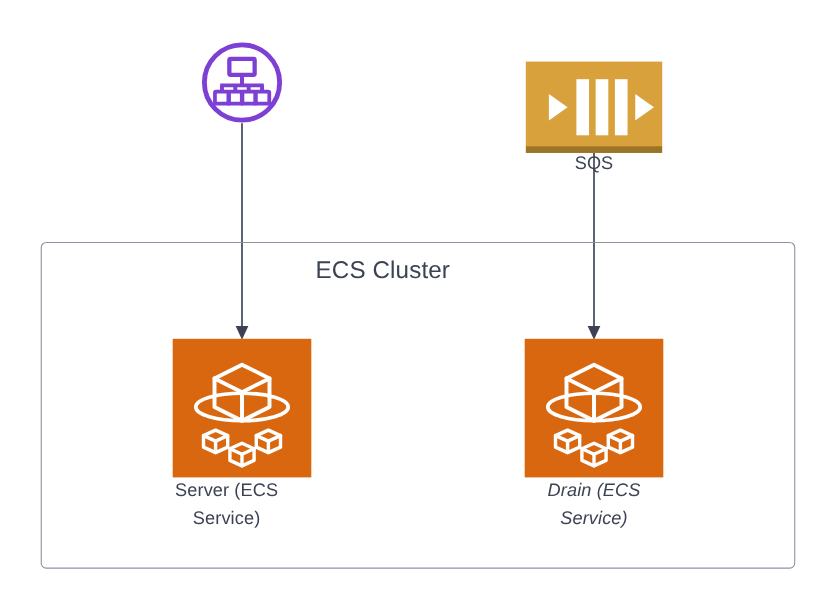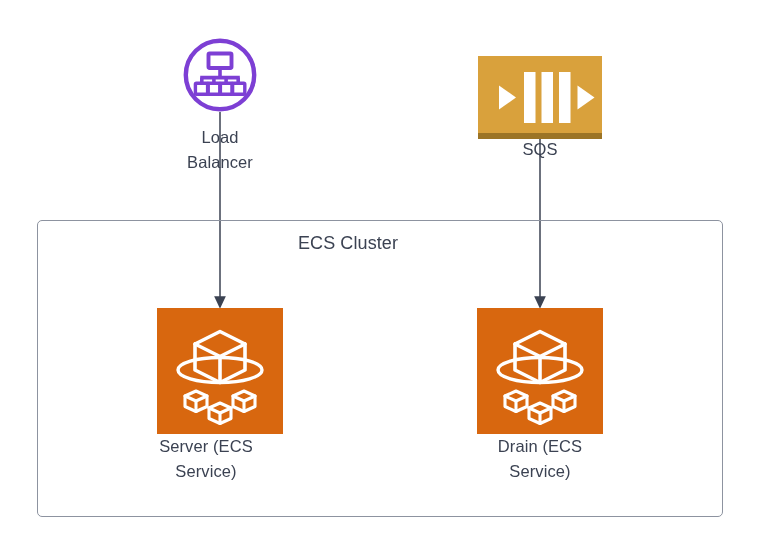--- a/index.html
+++ b/index.html
@@ -40,21 +40,21 @@
     border-radius: 5px;
     background: transparent;
     box-sizing: border-box;
   }
   .cluster-title {
     position: absolute;
     left: 37px;
     top: 233px;
     width: 622px;
     text-align: center;
-    font-size: 18px;
+    font-size: 22px;
     color: #3b4252;
     letter-spacing: 0.1px;
   }
 
   
   .node {
     position: absolute;
     z-index: 3;
   }
   .node-label {
@@ -124,20 +124,21 @@
   #node-drain {
     left: 477px;
     top: 308px;
     width: 126px;
     height: 126px;
   }
   #label-drain {
     left: 450px;
     top: 434px;
     width: 180px;
+    font-style: italic;
   }
   .ecs-tile {
     width: 126px;
     height: 126px;
     background: #d8670f;
   }
 </style>
 </head>
 <body>
 
@@ -172,22 +173,20 @@
       <line x1="30.9" y1="39.6" x2="30.9" y2="45.5" stroke="#7d3fd4" stroke-width="3.6"></line>
       <line x1="43.1" y1="39.6" x2="43.1" y2="45.5" stroke="#7d3fd4" stroke-width="3.6"></line>
       <line x1="55.2" y1="39.6" x2="55.2" y2="45.5" stroke="#7d3fd4" stroke-width="3.6"></line>
 
       <rect x="12.4" y="45.3" width="12.8" height="11" rx="1" fill="none" stroke="#7d3fd4" stroke-width="3.4"></rect>
       <rect x="24.6" y="45.3" width="12.8" height="11" rx="1" fill="none" stroke="#7d3fd4" stroke-width="3.4"></rect>
       <rect x="36.8" y="45.3" width="12.8" height="11" rx="1" fill="none" stroke="#7d3fd4" stroke-width="3.4"></rect>
       <rect x="49" y="45.3" width="12.8" height="11" rx="1" fill="none" stroke="#7d3fd4" stroke-width="3.4"></rect>
     </svg>
   </div>
-  <div class="node-label" id="label-load-balancer">Load
-Balancer</div>
 
   <div class="node" id="node-sqs">
     <div class="sqs-tile">
       <svg width="124" height="83" viewBox="0 0 124 83">
 
         <path d="M21,29.5 L38,41.5 L21,53.5 z" fill="#ffffff"></path>
 
         <rect x="46" y="16" width="11.5" height="51" fill="#ffffff"></rect>
         <rect x="63.5" y="16" width="11.5" height="51" fill="#ffffff"></rect>
         <rect x="81" y="16" width="11.5" height="51" fill="#ffffff"></rect>

